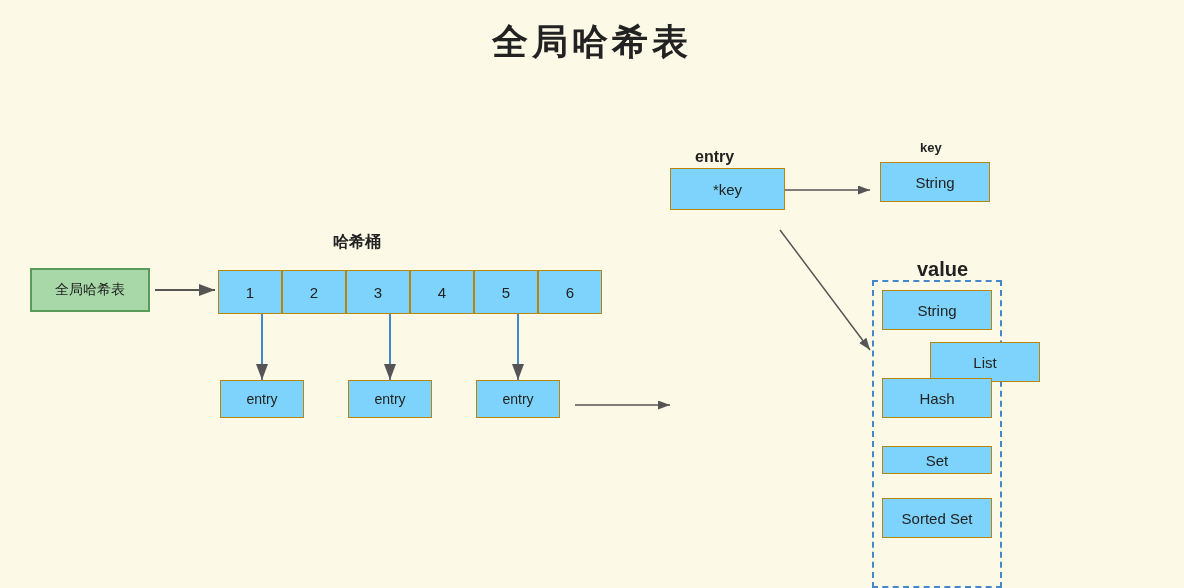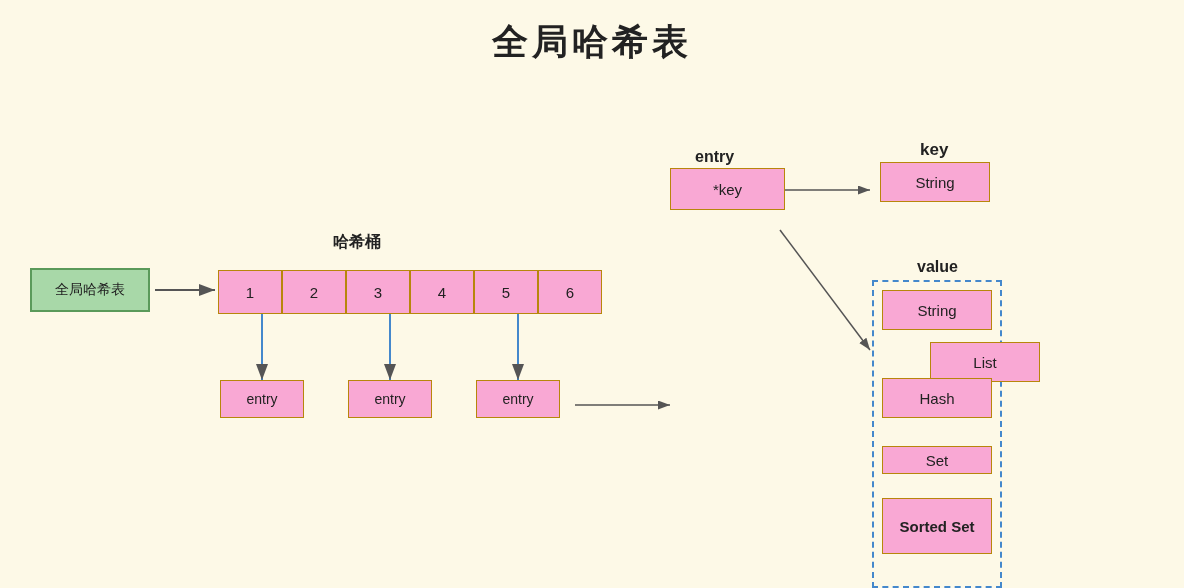--- a/index.html
+++ b/index.html
@@ -25,21 +25,21 @@
     .diagram {
       position: absolute;
       top: 80px;
       left: 0;
       width: 1184px;
       height: 508px;
     }
 
     
     .box {
-      background-color: #f9a8d4;
+      background-color: #7dd3fc;
       border: 1.5px solid #b8860b;
       display: flex;
       align-items: center;
       justify-content: center;
       font-size: 15px;
       color: #222;
       position: absolute;
     }
 
     
@@ -114,27 +114,27 @@
   <div class="box" style="left:538px; top:190px; width:64px; height:44px;">6</div>
 
   <div class="box" style="left:220px; top:300px; width:84px; height:38px; font-size:14px;">entry</div>
   <div class="box" style="left:348px; top:300px; width:84px; height:38px; font-size:14px;">entry</div>
   <div class="box" style="left:476px; top:300px; width:84px; height:38px; font-size:14px;">entry</div>
 
   <div class="section-label" style="left:695px; top:68px; font-size:16px;">entry</div>
 
   <div class="box" style="left:670px; top:88px; width:115px; height:42px; font-size:15px;">*key</div>
 
-  <div class="section-label" style="left:920px; top:60px; font-size:17px; font-weight:bold;">key</div>
+  <div class="section-label" style="left:920px; top:60px; font-size:13px; font-weight:bold;">key</div>
 
   <div class="box" style="left:880px; top:82px; width:110px; height:40px; font-size:15px;">String</div>
 
-  <div class="section-label" style="left:917px; top:178px; font-size:16px; font-weight:bold;">value</div>
+  <div class="section-label" style="left:917px; top:178px; font-size:20px; font-weight:bold;">value</div>
 
   <div class="dashed-box" style="left:872px; top:200px; width:130px; height:308px;"></div>
 
   <div class="box" style="left:882px; top:210px; width:110px; height:40px; font-size:15px;">String</div>
   <div class="box" style="left:882px; top:262px; width:110px; height:40px; font-size:15px;margin-left:48px;">List</div>
   <div class="box" style="left:882px; top:298px; width:110px; height:40px; font-size:15px;">Hash</div>
   <div class="box" style="left:882px; top:366px; width:110px; height:28px; font-size:15px;">Set</div>
-  <div class="box" style="left:882px; top:418px; width:110px; height:56px; font-size:15px;font-weight:bold;">Sorted Set</div>
+  <div class="box" style="left:882px; top:418px; width:110px; height:40px; font-size:15px;">Sorted Set</div>
 
 </div>
 
 </body></html>

